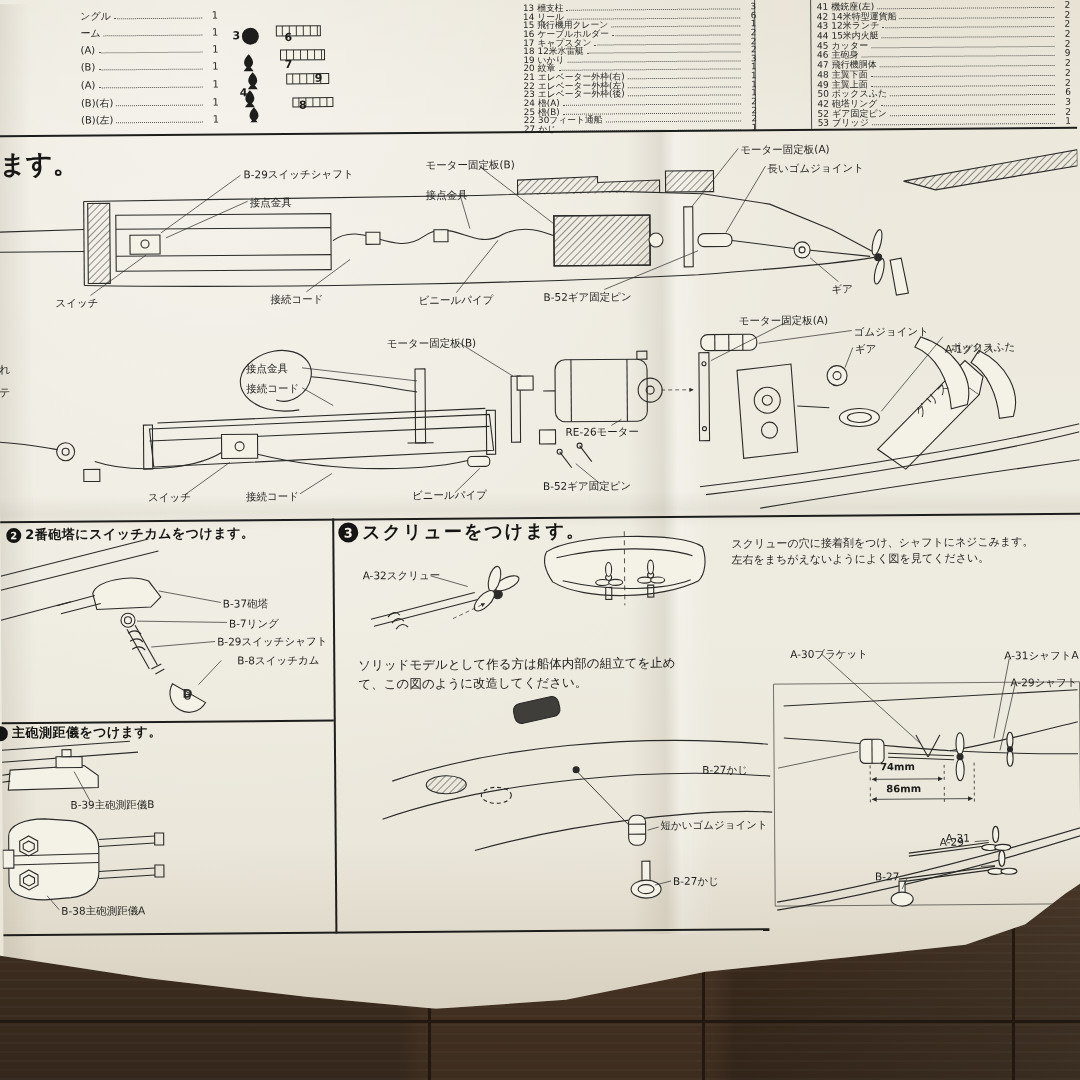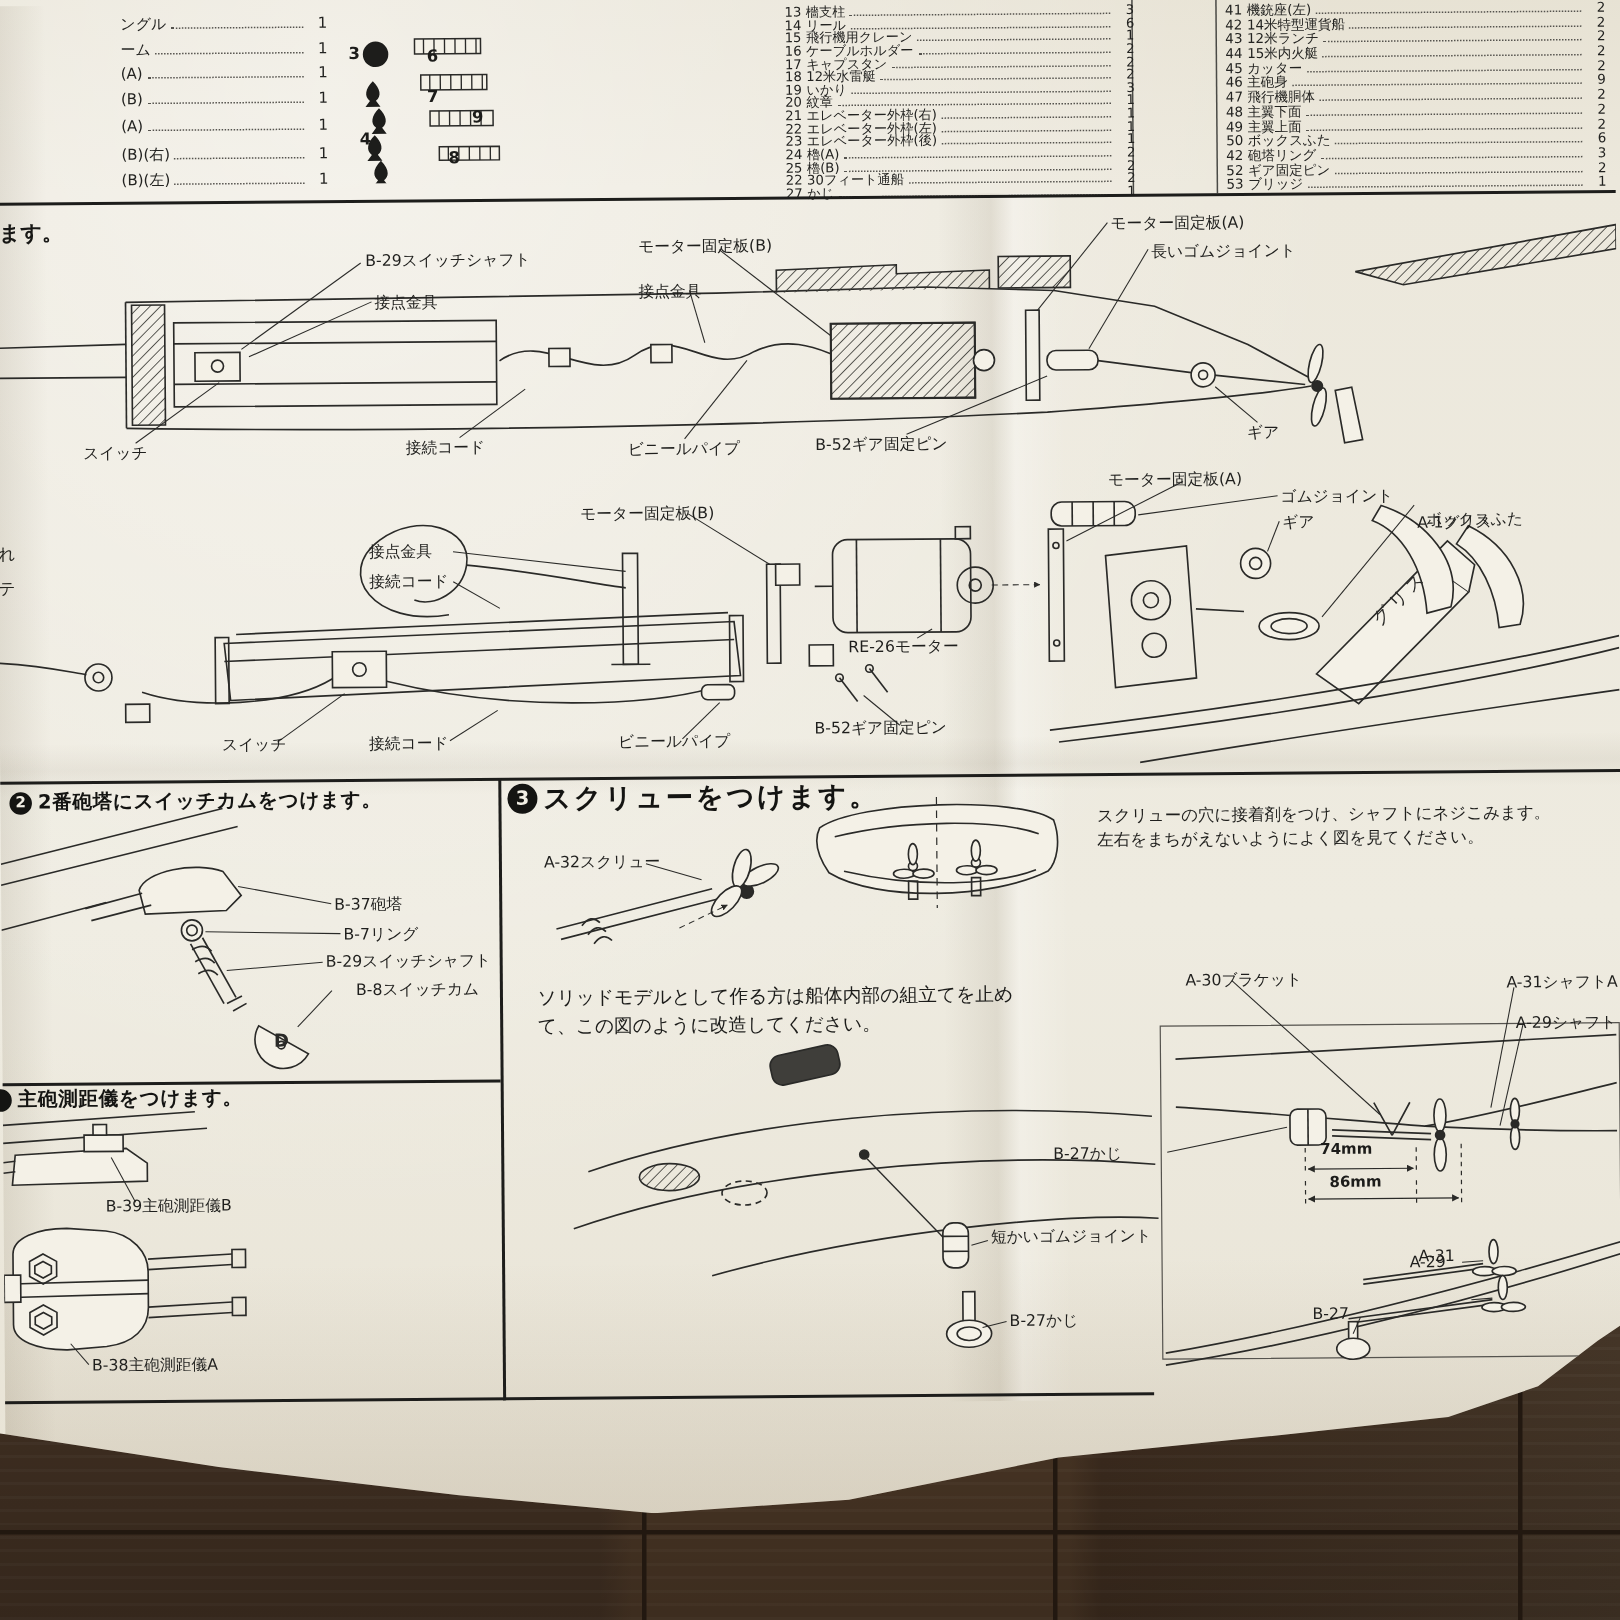--- a/index.html
+++ b/index.html
@@ -58,21 +58,21 @@
   .plist-left  .prow { height:17.4px; }
   .plist-mid   { left:524px; top:3px; width:236px; font-size:8.8px; }
   .plist-mid   .prow { height:8.65px; }
   .plist-right { left:818px; top:3px; width:256px; font-size:9px; }
   .plist-right .prow { height:9.7px; }
 
   
   .lbl { position:absolute; font-size:10.5px; line-height:1.05; color:#1f1f1d; white-space:nowrap; }
   .note { position:absolute; font-size:11px; color:#1f1f1d; white-space:nowrap; }
   .para { position:absolute; font-size:12.5px; color:#1c1c1a; white-space:nowrap; }
-  .frag-big { position:absolute; font-size:14px; font-weight:bold; color:#171715;font-family:Liberation Mono, monospace; }
+  .frag-big { position:absolute; font-size:26px; font-weight:bold; color:#171715;font-family:Liberation Mono, monospace; }
   .frag-sm  { position:absolute; font-size:11px; color:#24241f; }
   .sec-hdr { position:absolute; display:flex; align-items:center; gap:4px; color:#141412; }
   .disc { display:inline-flex; align-items:center; justify-content:center;
           background:#141412; color:#f2efe5; border-radius:50%; font-weight:bold; }
   .disc-sm { width:15px; height:15px; font-size:10px; }
   .disc-lg { width:20px; height:20px; font-size:13px; }
   .hdr-sm { font-size:13px; font-weight:bold; letter-spacing:.5px; }
   .hdr-lg { font-size:18px; font-weight:bold; letter-spacing:2px; }
   .bnum { position:absolute; font-size:11px; font-weight:bold; color:#1c1c1a; }
   .dim { position:absolute; font-size:10px; font-weight:bold; color:#1c1c1a; }

